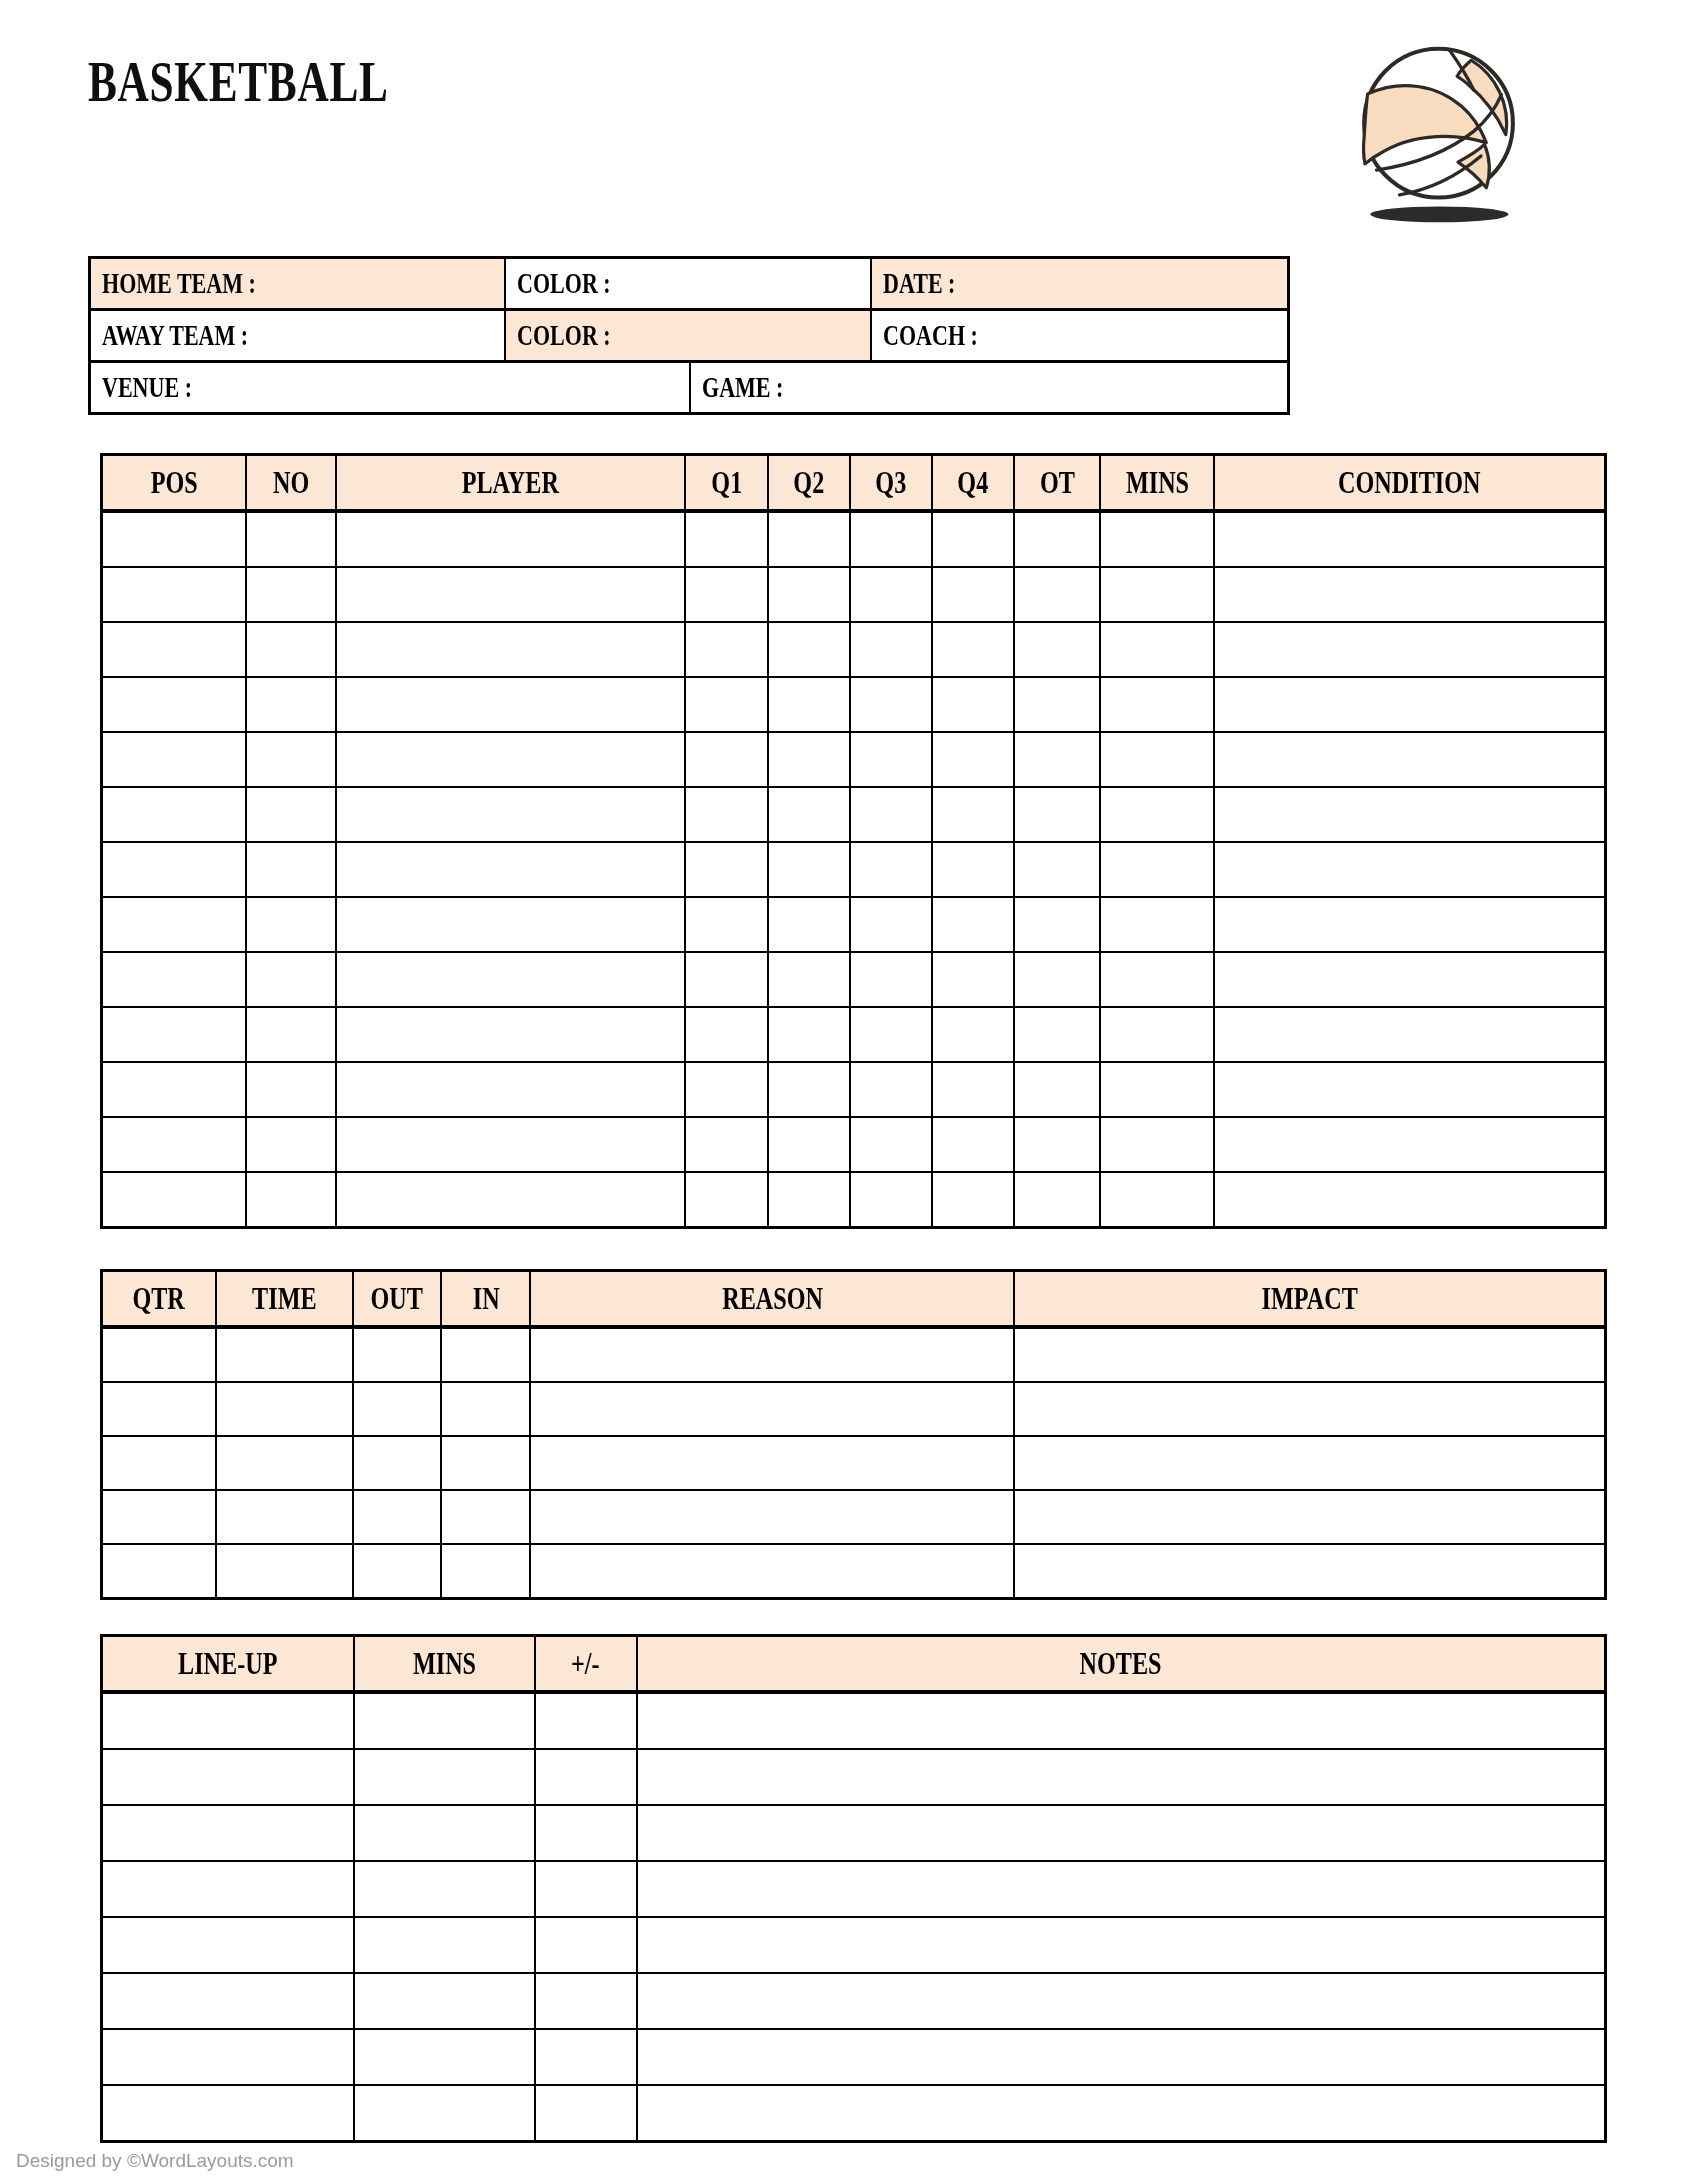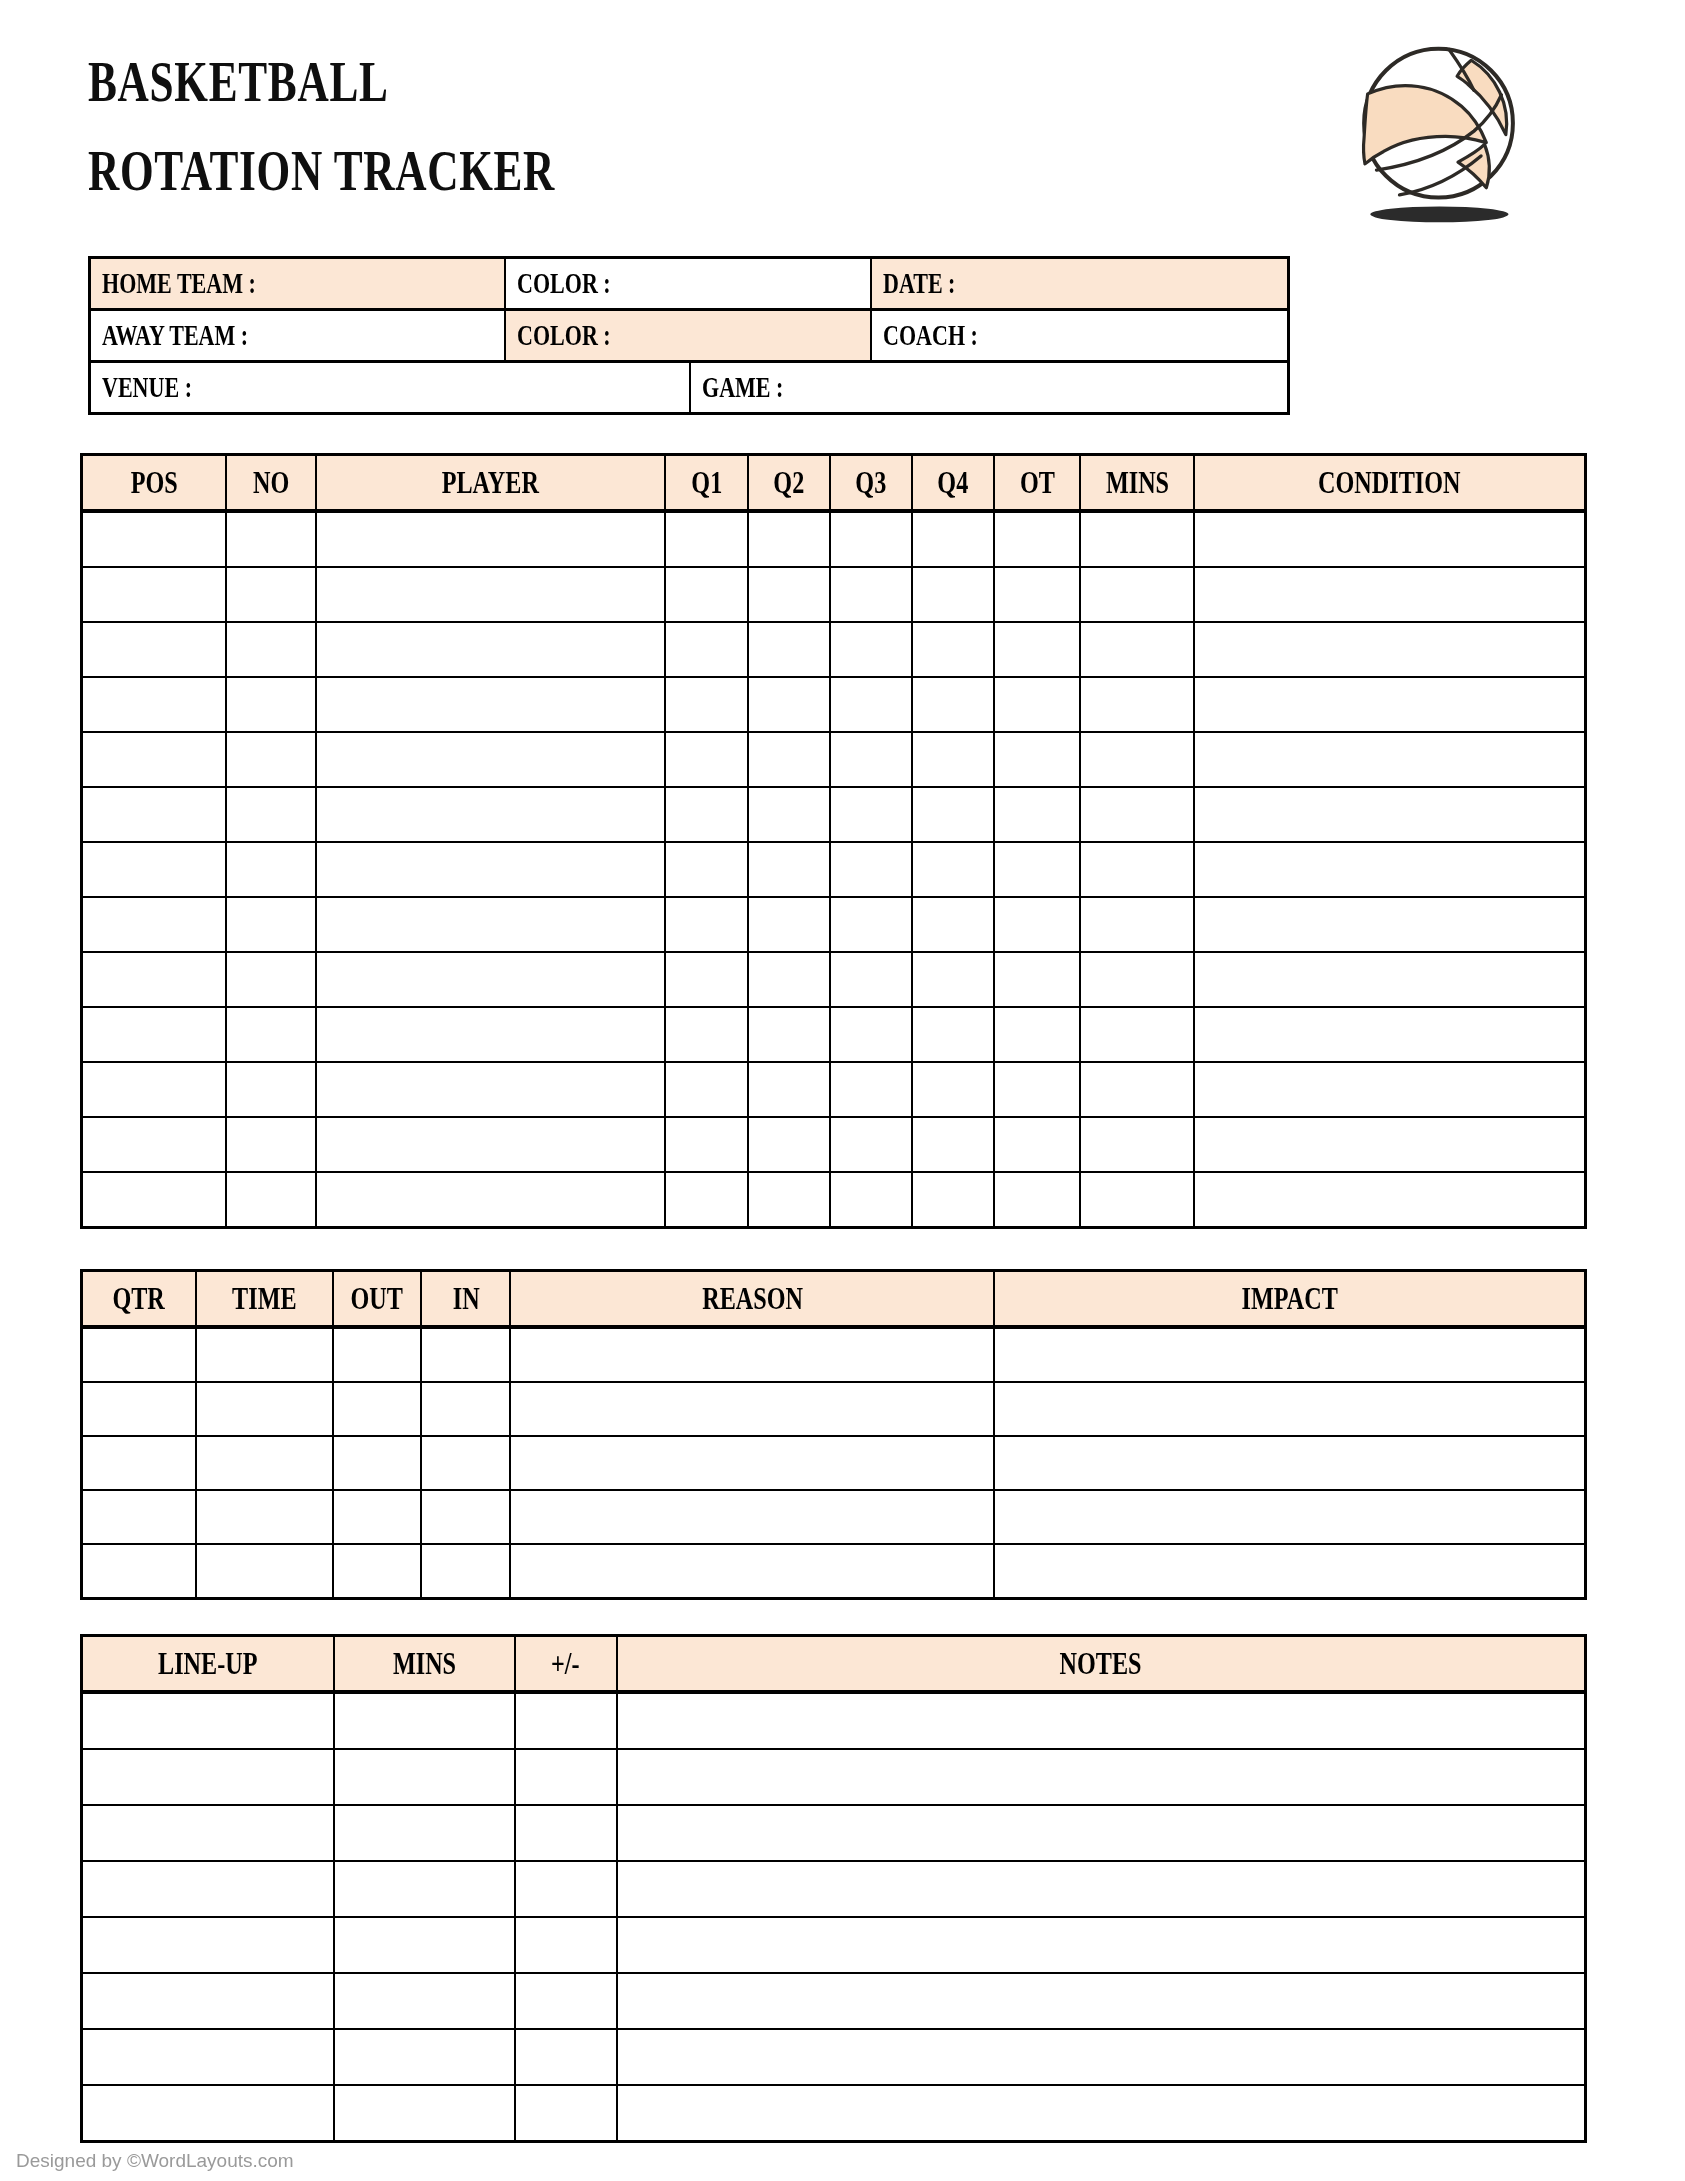--- a/index.html
+++ b/index.html
@@ -43,21 +43,21 @@
   .info-cell{
     display:flex;align-items:center;
     border-right:2.6px solid var(--border);
     padding-left:11.4px;box-sizing:border-box;
     font-size:29px;font-weight:700;background:#fff;
   }
   .info-cell:last-child{border-right:none;}
   .info-cell.shaded{background:var(--peach);}
   
   table.sheet{
-    position:absolute;left:80px;width:1507px;
+    position:absolute;left:100px;width:1507px;
     border-collapse:collapse;table-layout:fixed;
     border:3.5px solid var(--border);
     background:#84cc16;
   }
   table.sheet th, table.sheet td{border:2.6px solid var(--border);padding:0;}
   table.sheet thead th{
     background:var(--peach);
     height:53px;
     font-size:31px;font-weight:700;text-align:center;vertical-align:middle;
     border-bottom:4.4px solid var(--border);
@@ -77,23 +77,20 @@
   }
 </style>
 </head>
 <body>
 
 <div class="page">
 
   <div class="title-block">
     <div class="title-line">
       <span class="condense">BASKETBALL</span>
-    </div>
-    <div class="title-line">
-      <span class="condense">ROTATION TRACKER</span>
     </div>
   </div>
 
   <div class="ball-wrap">
     <svg viewBox="0 0 200 210" width="181" height="186" aria-hidden="true">
       <ellipse class="ball-shadow" cx="101" cy="198" rx="78" ry="9"></ellipse>
       <circle class="ball-circle" cx="100" cy="95" r="84"></circle>
       <path class="ball-panel" d="M 20,62
         C 58,45 98,52 126,76
         C 139,87 148,102 154,117

